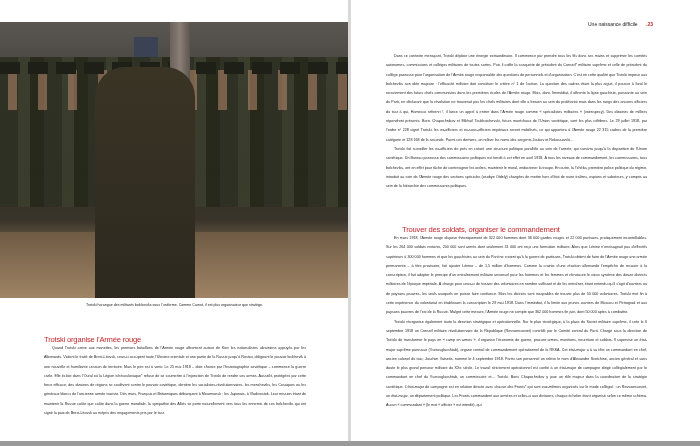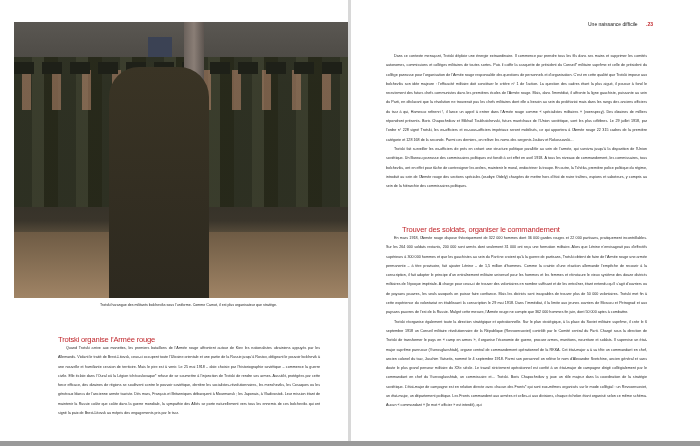--- a/index.html
+++ b/index.html
@@ -1,21 +1,21 @@
 <!DOCTYPE html>
 <html><head>
   <meta charset="utf-8">
   <style>
     * { margin: 0; padding: 0; box-sizing: border-box; }
     html, body { width: 700px; height: 446px; overflow: hidden; background: #ffffff; }
     body { position: relative; font-family: "Liberation Sans", sans-serif; color: #1a1a1a; }
 
     .spread { position: absolute; left: 0; top: 0; width: 700px; height: 446px; background: #fff; }
     .page { position: absolute; top: 0; height: 441px; background: #fff; }
-    .page-left { left: 14px; width: 349px; text-decoration: underline; }
+    .page-left { left: 0; width: 349px; text-decoration: underline; }
     .page-right { left: 351px; width: 349px; }
     .gutter { position: absolute; left: 348px; top: 0; width: 3px; height: 441px; background: #d8d8d8; }
     .bottom-strip { position: absolute; left: 0; top: 441px; width: 700px; height: 5px; background: #9a9a9a; }
 
     .running-head { position: absolute; top: 21px; font-size: 5px; color: #222; white-space: nowrap; }
     .running-head .pnum { color: #c0282d; font-weight: bold; }
     .rh-left { left: 44px; }
     .rh-left .pnum { margin-right: 7px; }
     .rh-right { right: 47px; text-align: right; }
     .rh-right .pnum { margin-left: 7px; }

